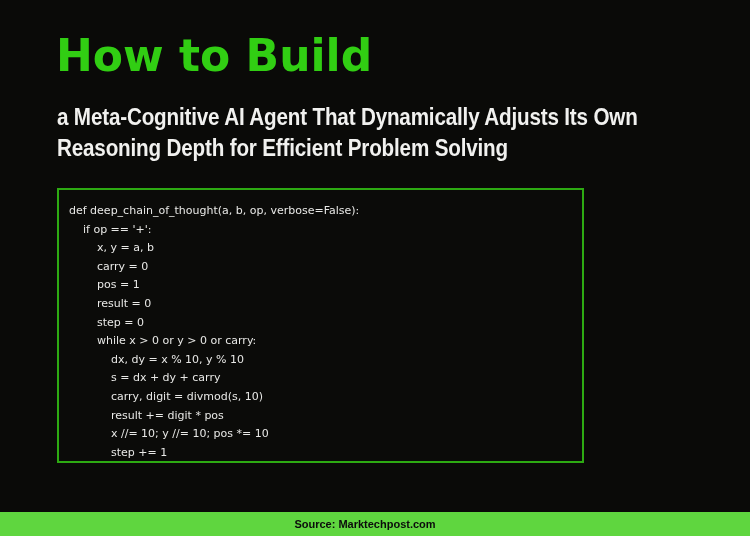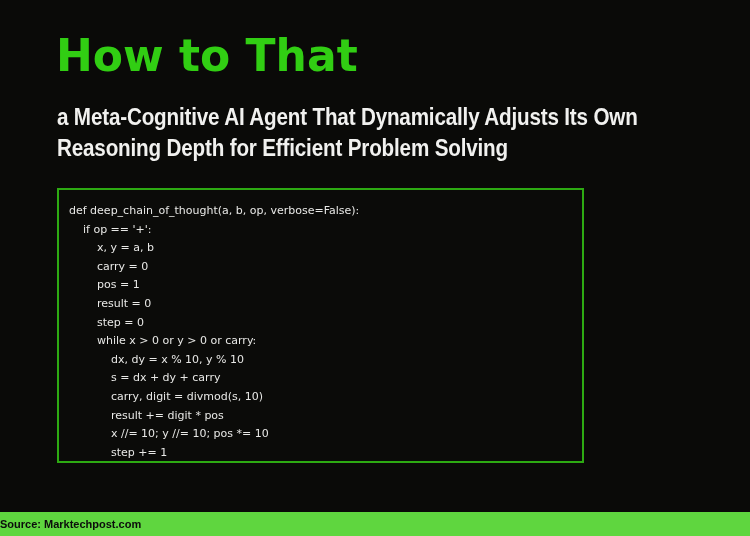--- a/index.html
+++ b/index.html
@@ -63,36 +63,36 @@
   .footer-bar {
     position: absolute;
     left: 0;
     top: 512px;
     width: 750px;
     height: 24px;
     background: #5fd63f;
     box-sizing: border-box;
     display: flex;
     align-items: center;
-    justify-content: flex-start;
+    justify-content: center;
     padding-right: 20px;
   }
   .footer-bar .source {
     font-weight: bold;
     font-size: 11px;
     color: #0c0c0c;
     white-space: nowrap;
   }
 </style>
 </head>
 <body>
 
 <div class="slide">
 
-  <h1 class="title">How to That</h1>
+  <h1 class="title">How to Build</h1>
 
   <div class="subtitle">
     <div>a Meta-Cognitive AI Agent That Dynamically Adjusts Its Own</div>
     <div>Reasoning Depth for Efficient Problem Solving</div>
   </div>
 
   <div class="code-box">
     <pre>def deep_chain_of_thought(a, b, op, verbose=False):
     if op == '+':
         x, y = a, b

